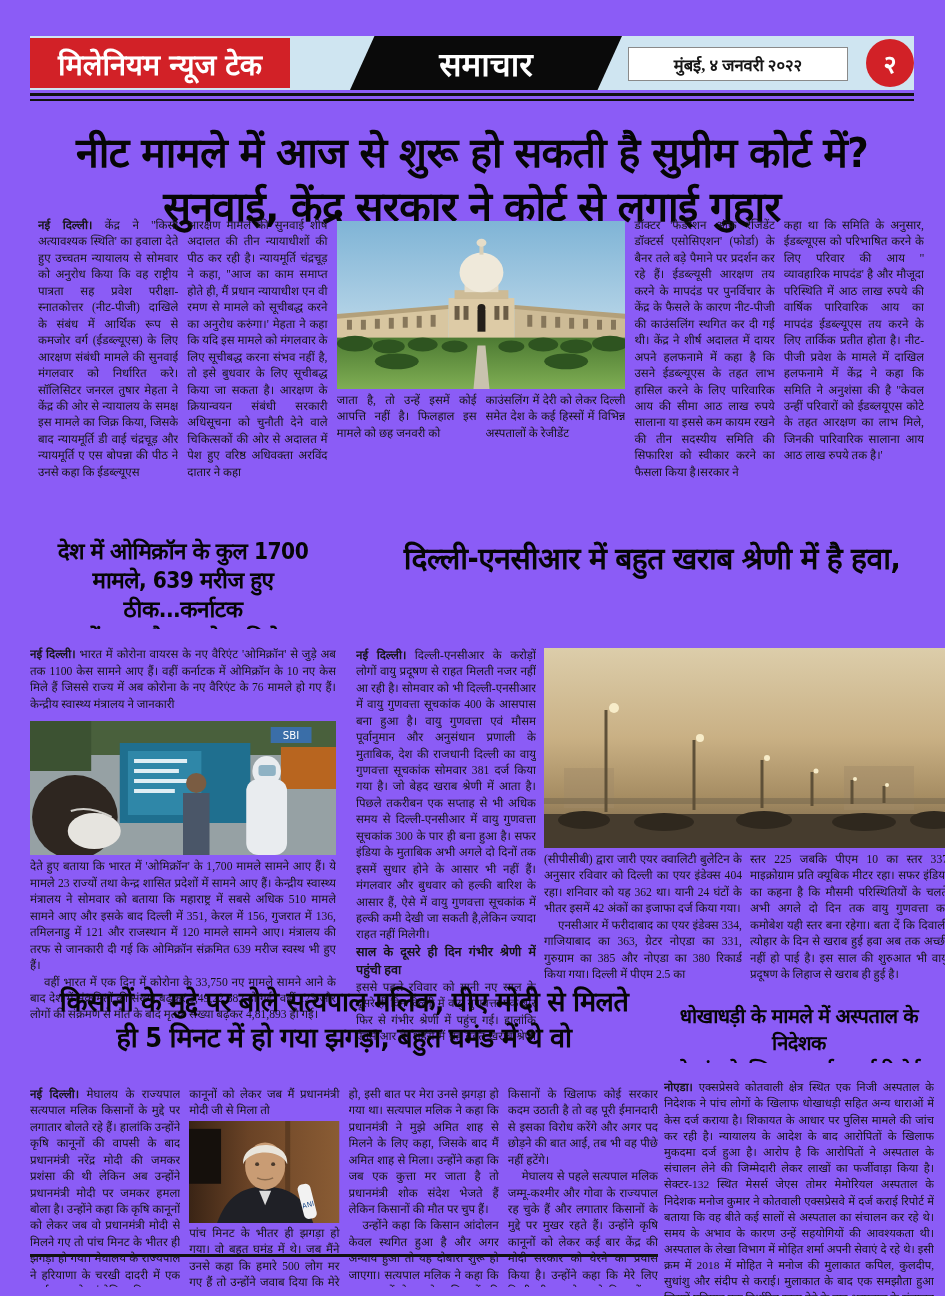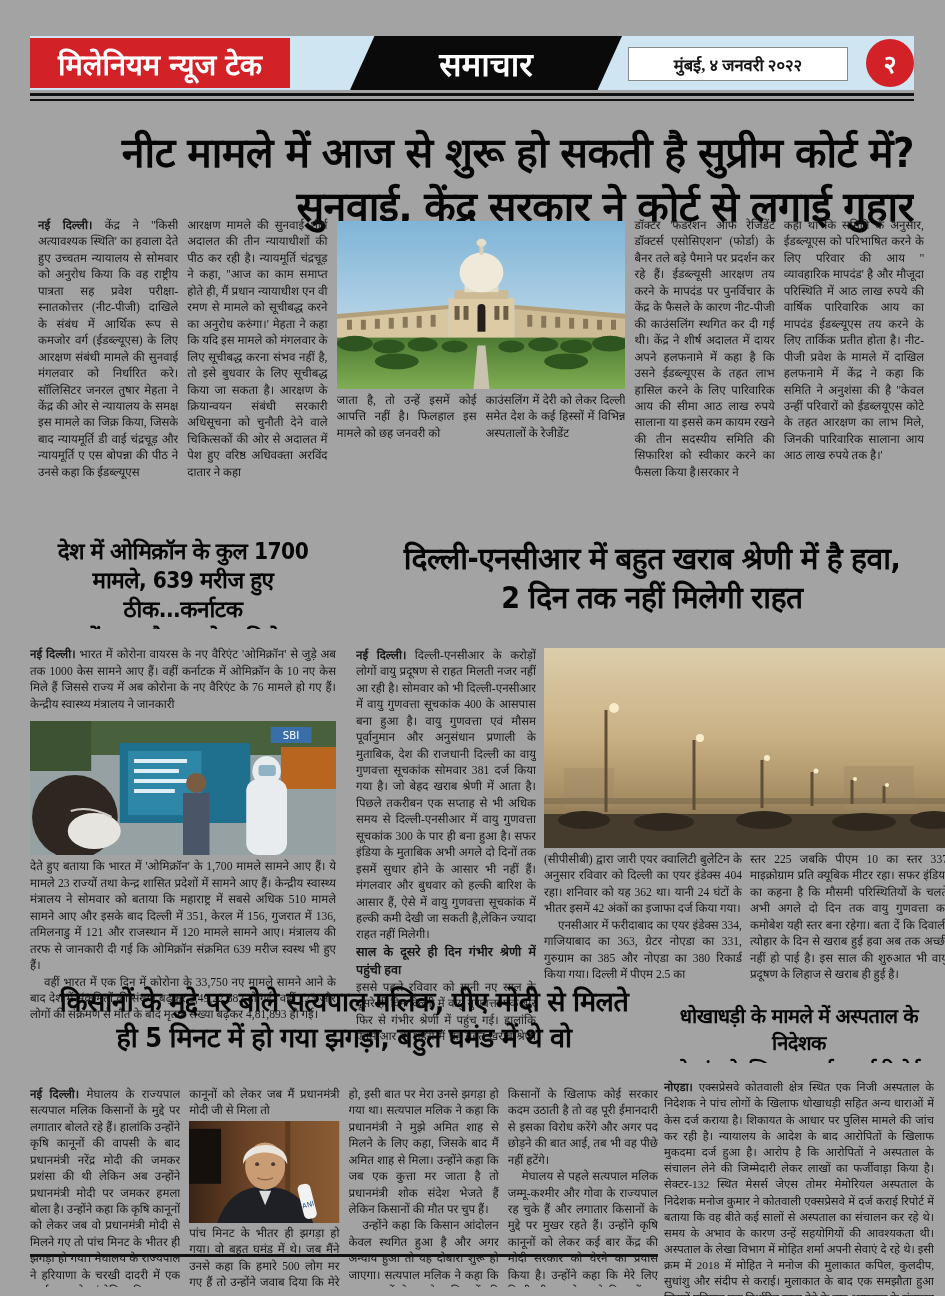--- a/index.html
+++ b/index.html
@@ -1,36 +1,36 @@
 <!DOCTYPE html>
 <html><head>
 <meta charset="utf-8">
 <style>
   html,body{margin:0;padding:0;}
   body{width:945px;height:1296px;background:#f4f3ef;font-family:"Liberation Serif","DejaVu Serif",serif;color:#161616;}
-  .page{position:relative;width:945px;height:1296px;background:#a3a3a3;overflow:hidden;}
+  .page{position:relative;width:945px;height:1296px;background:#8b5cf6;overflow:hidden;}
 
   
   .topbar{position:absolute;left:30px;top:36px;width:884px;height:54px;background:#cfe5f1;}
   .masthead{position:absolute;left:0;top:2px;width:260px;height:50px;background:#d22127;color:#fff;
     display:flex;align-items:center;justify-content:center;font-weight:700;font-size:29px;
     font-family:"DejaVu Sans",sans-serif;font-stretch:condensed;white-space:nowrap;overflow:hidden;}
   .flag{position:absolute;left:320px;top:0;width:272px;height:54px;background:#0a0a0a;color:#fff;
     clip-path:polygon(9% 0,100% 0,91% 100%,0 100%);display:flex;align-items:center;justify-content:center;
     font-weight:700;font-size:33px;font-family:"DejaVu Sans",sans-serif;font-stretch:condensed;}
   .datebox{position:absolute;left:598px;top:11px;width:218px;height:32px;background:#fff;border:1px solid #8a8a8a;
     display:flex;align-items:center;justify-content:center;font-weight:700;font-size:16.5px;white-space:nowrap;overflow:hidden;}
   .pagenum{position:absolute;left:836px;top:3px;width:48px;height:48px;border-radius:50%;background:#d22127;color:#fff;
     display:flex;align-items:center;justify-content:center;font-weight:700;font-size:25px;}
   .double-rule{position:absolute;left:30px;top:93px;width:884px;height:3px;border-top:3px solid #111;border-bottom:2px solid #111;}
 
   
   .hl{font-family:"DejaVu Sans",sans-serif;font-stretch:condensed;font-weight:700;color:#060606;text-align:center;letter-spacing:-0.5px;}
   .main-headline{position:absolute;left:30px;top:100px;width:884px;height:112px;font-size:41px;line-height:1.3;overflow:hidden;}
-  .main-headline span{display:block;white-space:nowrap;text-align:right;}
+  .main-headline span{display:block;white-space:nowrap;}
 
   
   .coltext{font-size:11.6px;line-height:1.42;text-align:justify;overflow:hidden;}
   .coltext p{margin:0;}
   .dl{font-weight:700;}
 
   
   .a1-cols{position:absolute;left:38px;top:218px;width:886px;height:288px;display:flex;gap:9px;}
   .a1-cols .col{flex:1;overflow:hidden;}
   .a1-mid{flex:2.06;display:flex;flex-direction:column;overflow:hidden;}
@@ -189,21 +189,21 @@
     </div>
   </div>
 
   <section class="a2">
     <h2 class="hl hl2">
       <span>देश में ओमिक्रॉन के कुल 1700</span><br>
       <span>मामले, 639 मरीज हुए ठीक...कर्नाटक</span><br>
       <span>में 10 और नए केस मिले</span>
     </h2>
     <div class="coltext intro">
-      <p><b class="dl">नई दिल्ली।</b> <span>भारत में कोरोना वायरस के नए वैरिएंट 'ओमिक्रॉन' से जुड़े अब तक 1000 केस सामने आए हैं। वहीं कर्नाटक में ओमिक्रॉन के 10 नए केस मिले हैं जिससे राज्य में अब कोरोना के नए वैरिएंट के 76 मामले हो गए हैं। केन्द्रीय स्वास्थ्य मंत्रालय ने जानकारी</span></p>
+      <p><b class="dl">नई दिल्ली।</b> <span>भारत में कोरोना वायरस के नए वैरिएंट 'ओमिक्रॉन' से जुड़े अब तक 1100 केस सामने आए हैं। वहीं कर्नाटक में ओमिक्रॉन के 10 नए केस मिले हैं जिससे राज्य में अब कोरोना के नए वैरिएंट के 76 मामले हो गए हैं। केन्द्रीय स्वास्थ्य मंत्रालय ने जानकारी</span></p>
     </div>
     <div class="photo-frame ph-covid">
       <svg viewBox="0 0 300 134" preserveAspectRatio="none">
         <rect width="300" height="134" fill="#96a1a4"></rect>
         <rect width="300" height="34" fill="#49603c"></rect>
         <rect x="0" y="0" width="60" height="50" fill="#3c5232"></rect>
         <rect x="88" y="22" width="128" height="80" fill="#1f6f8f"></rect>
         <rect x="96" y="30" width="72" height="64" fill="#2f87a8"></rect>
         <g fill="#dfeef4">
           <rect x="102" y="38" width="52" height="4"></rect>
@@ -226,21 +226,20 @@
     </div>
     <div class="coltext body">
       <p>देते हुए बताया कि भारत में 'ओमिक्रॉन' के 1,700 मामले सामने आए हैं। ये मामले 23 राज्यों तथा केन्द्र शासित प्रदेशों में सामने आए हैं। केन्द्रीय स्वास्थ्य मंत्रालय ने सोमवार को बताया कि महाराष्ट्र में सबसे अधिक 510 मामले सामने आए और इसके बाद दिल्ली में 351, केरल में 156, गुजरात में 136, तमिलनाडु में 121 और राजस्थान में 120 मामले सामने आए। मंत्रालय की तरफ से जानकारी दी गई कि ओमिक्रॉन संक्रमित 639 मरीज स्वस्थ भी हुए हैं।</p>
       <p style="text-indent:14px">वहीं भारत में एक दिन में कोरोना के 33,750 नए मामले सामने आने के बाद देश में संक्रमितों की संख्या बढ़कर 3,49,22,882 हो गई। वहीं 123 और लोगों की संक्रमण से मौत के बाद मृतक संख्या बढ़कर 4,81,893 हो गई।</p>
     </div>
   </section>
 
   <section class="a3">
     <h2 class="hl hl2">
       <span>दिल्ली-एनसीआर में बहुत खराब श्रेणी में है हवा,</span><br>
-      <span>2 दिन तक नहीं मिलेगी राहत</span>
     </h2>
     <div class="a3-flex">
       <div class="a3-left coltext">
         <p><b class="dl">नई दिल्ली।</b> <span>दिल्ली-एनसीआर के करोड़ों लोगों वायु प्रदूषण से राहत मिलती नजर नहीं आ रही है। सोमवार को भी दिल्ली-एनसीआर में वायु गुणवत्ता सूचकांक 400 के आसपास बना हुआ है। वायु गुणवत्ता एवं मौसम पूर्वानुमान और अनुसंधान प्रणाली के मुताबिक, देश की राजधानी दिल्ली का वायु गुणवत्ता सूचकांक सोमवार 381 दर्ज किया गया है। जो बेहद खराब श्रेणी में आता है। पिछले तकरीबन एक सप्ताह से भी अधिक समय से दिल्ली-एनसीआर में वायु गुणवत्ता सूचकांक 300 के पार ही बना हुआ है। सफर इंडिया के मुताबिक अभी अगले दो दिनों तक इसमें सुधार होने के आसार भी नहीं हैं। मंगलवार और बुधवार को हल्की बारिश के आसार हैं, ऐसे में वायु गुणवत्ता सूचकांक में हल्की कमी देखी जा सकती है,लेकिन ज्यादा राहत नहीं मिलेगी।</span></p>
         <p class="subhead">साल के दूसरे ही दिन गंभीर श्रेणी में पहुंची हवा</p>
         <p>इससे पहले रविवार को यानी नए साल के दूसरे ही दिन दिल्ली में वायु गुणवत्ता एक बार फिर से गंभीर श्रेणी में पहुंच गई। हालांकि एनसीआर के शहरों में यह बहुत खराब श्रेणी में दर्ज हुई। केंद्रीय प्रदूषण नियंत्रण बोर्ड</p>
       </div>
       <div class="a3-right">
         <div class="photo-frame ph-smog">
           <svg viewBox="0 0 404 200" preserveAspectRatio="none">

